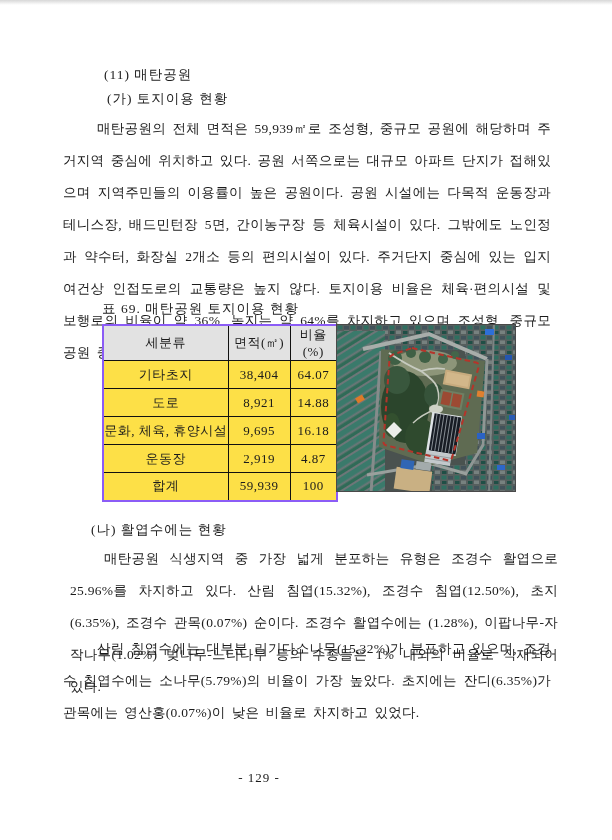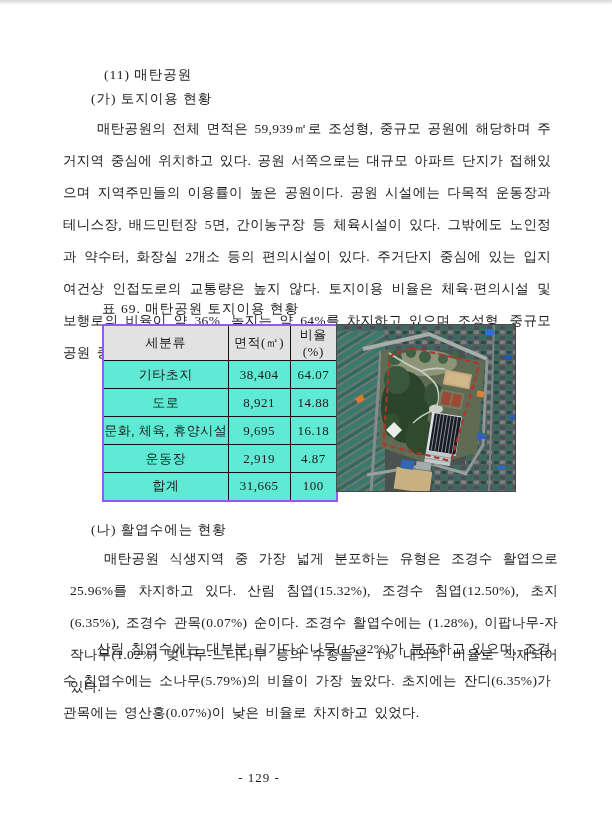--- a/index.html
+++ b/index.html
@@ -7,21 +7,21 @@
   .page {
     position:relative; width:612px; height:840px; background:#ffffff;
     font-family:"Liberation Serif","DejaVu Serif",serif;
     color:#1b1b1b; overflow:hidden;
   }
   .page-top-edge {
     position:absolute; top:0; left:0; width:612px; height:5px;
     background:linear-gradient(#d7d7d7,#f4f4f4 70%,#ffffff);
   }
   .h-section { position:absolute; left:104px; top:66px; font-size:13.5px; letter-spacing:1px; }
-  .h-sub-ga  { position:absolute; left:91px; top:90px; font-size:13.5px; letter-spacing:1px; }
+  .h-sub-ga  { position:absolute; left:107px; top:90px; font-size:13.5px; letter-spacing:1px; }
   .h-sub-na  { position:absolute; left:91px; top:521px; font-size:13.5px; letter-spacing:1px; }
   .para {
     position:absolute; left:63px; width:488px;
     font-size:13.5px; line-height:32px; text-align:justify;
     letter-spacing:0.3px; word-spacing:2.5px; text-indent:34px;
   }
   .para-landuse { top:113px; }
   .para-veg1 { top:543px;margin-left:7px; }
   .para-veg2 { top:633px; }
   .tbl-caption { position:absolute; left:102px; top:300px; font-size:13.5px; letter-spacing:1px; }
@@ -29,21 +29,21 @@
     position:absolute; left:102px; top:324px; width:234px; height:168px;
     border-collapse:collapse; table-layout:fixed;
     font-size:13px; text-align:center;
   }
   .landuse-table th, .landuse-table td {
     border:1px solid #111; padding:0; vertical-align:middle;
     letter-spacing:0.5px; font-weight:normal;
   }
   .landuse-table { border:2px solid #8b5cf6; outline:none; }
   .landuse-table thead th { background:#e2e2e2; height:24px; }
-  .landuse-table tbody td { height:28px; background:#5eead4; }
+  .landuse-table tbody td { height:28px; background:#fde047; }
   .col-name { width:125px; } .col-area { width:62px; } .col-ratio { width:47px; }
   .satellite-wrap {
     position:absolute; left:336px; top:324px; width:180px; height:168px;
     border:1px solid #4a4a4a; overflow:hidden; background:#4a524f;
   }
   .satellite-wrap svg { display:block; }
   .page-number {
     position:absolute; left:0; top:770px; width:518px; text-align:center;
     font-size:13px; letter-spacing:1px;
   }
@@ -89,21 +89,21 @@
         <td>9,695</td>
         <td>16.18</td>
       </tr>
       <tr>
         <td>운동장</td>
         <td>2,919</td>
         <td>4.87</td>
       </tr>
       <tr>
         <td>합계</td>
-        <td>31,665</td>
+        <td>59,939</td>
         <td>100</td>
       </tr>
     </tbody>
   </table>
 
   <div class="satellite-wrap">
     <svg width="180" height="168" viewBox="0 0 180 168" xmlns="http://www.w3.org/2000/svg">
       <defs>
         <pattern id="apt" width="18" height="13" patternUnits="userSpaceOnUse" patternTransform="rotate(-32)">
           <rect width="18" height="13" fill="#6e7678"></rect>

